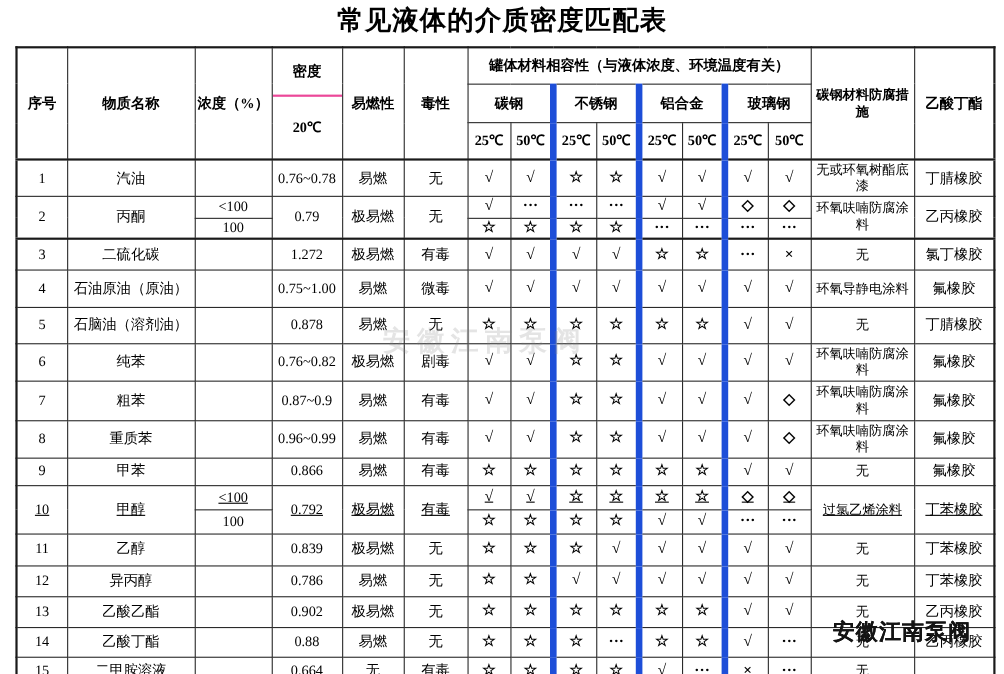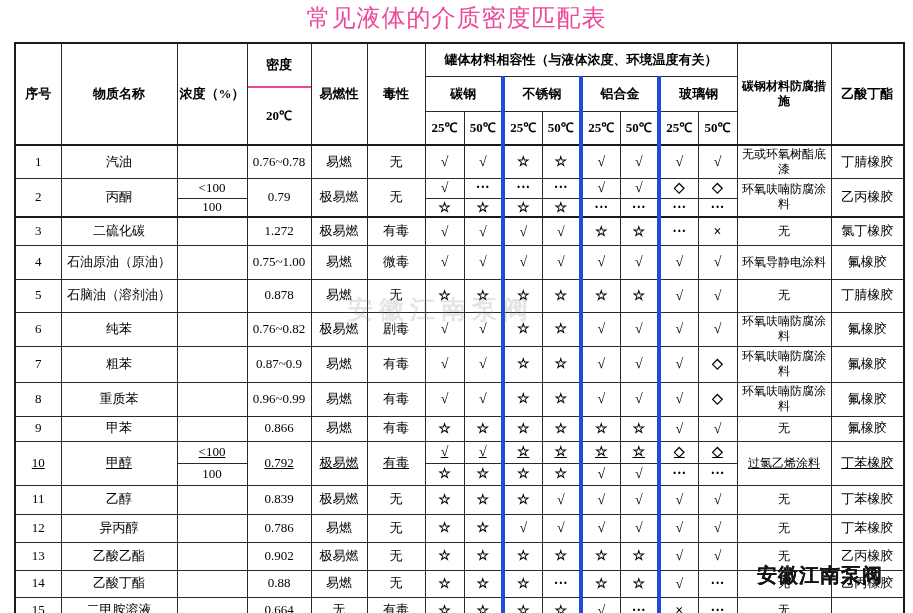--- a/index.html
+++ b/index.html
@@ -1,30 +1,30 @@
 <!DOCTYPE html>
 <html><head>
 <meta charset="utf-8">
 <style>
   html,body{margin:0;padding:0;background:#fff;}
   #page{position:relative;width:913px;height:613px;background:#fff;overflow:hidden;
         font-family:"Liberation Serif", serif;color:#000;}
   #title{position:absolute;left:0;top:2px;width:100%;text-align:center;
-         font-family:"Liberation Sans", sans-serif;font-weight:normal;font-size:24px;
-         letter-spacing:1px;color:#ec4899;}
+         font-family:"Liberation Sans", sans-serif;font-weight:bold;font-size:24px;
+         letter-spacing:1px;color:#000000;}
   table.main{position:absolute;left:14px;top:42px;border-collapse:collapse;
          table-layout:fixed;width:889px;border:2px solid #1a1a1a;}
   th,td{border:1px solid #2a2a2a;text-align:center;vertical-align:middle;
         padding:0 1px;overflow:hidden;}
   thead th{font-weight:bold;font-size:13px;line-height:1.25;}
   thead{border-bottom:2px solid #1a1a1a;}
   td{font-size:13px;line-height:1.25;}
   .num{font-size:13px;}
   .sym{font-size:14px;font-weight:bold;}
-  .grp{border-left:4px solid #1d4ed8;}
+  .grp{border-left:6px solid #1d4ed8;}
   .small-txt{font-size:12px;line-height:1.25;}
   .density-th{padding:0;}
   .density-th .dtop{height:42px;display:flex;align-items:center;justify-content:center;
         border-bottom:2px solid #ec4899;font-weight:bold;font-size:13px;}
   .density-th .dbot{height:56px;display:flex;align-items:center;justify-content:center;
         font-weight:bold;font-size:13px;}
   .row2{border-top:2px solid #1a1a1a;}
   #ghost-watermark{position:absolute;left:348px;top:293px;width:260px;
         font-size:25px;font-weight:bold;letter-spacing:6px;
         color:rgba(130,130,130,0.22);pointer-events:none;white-space:nowrap;}

